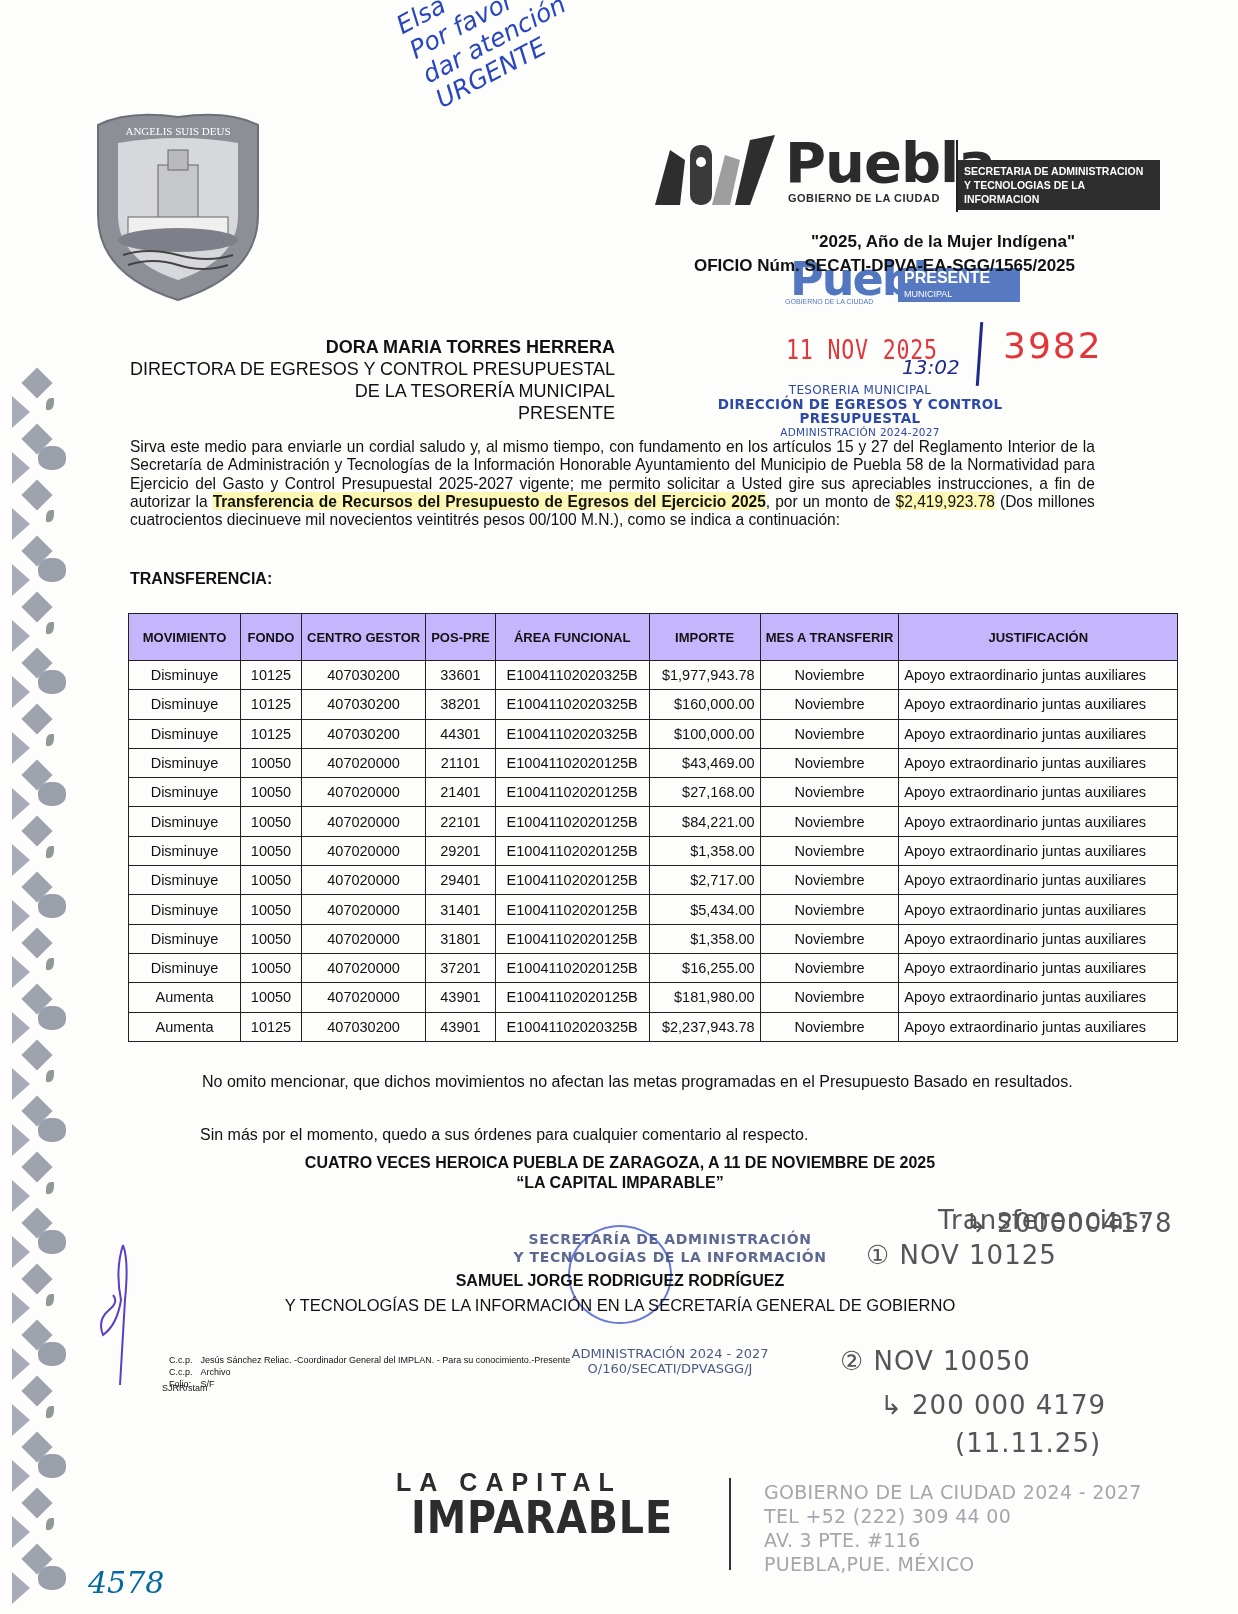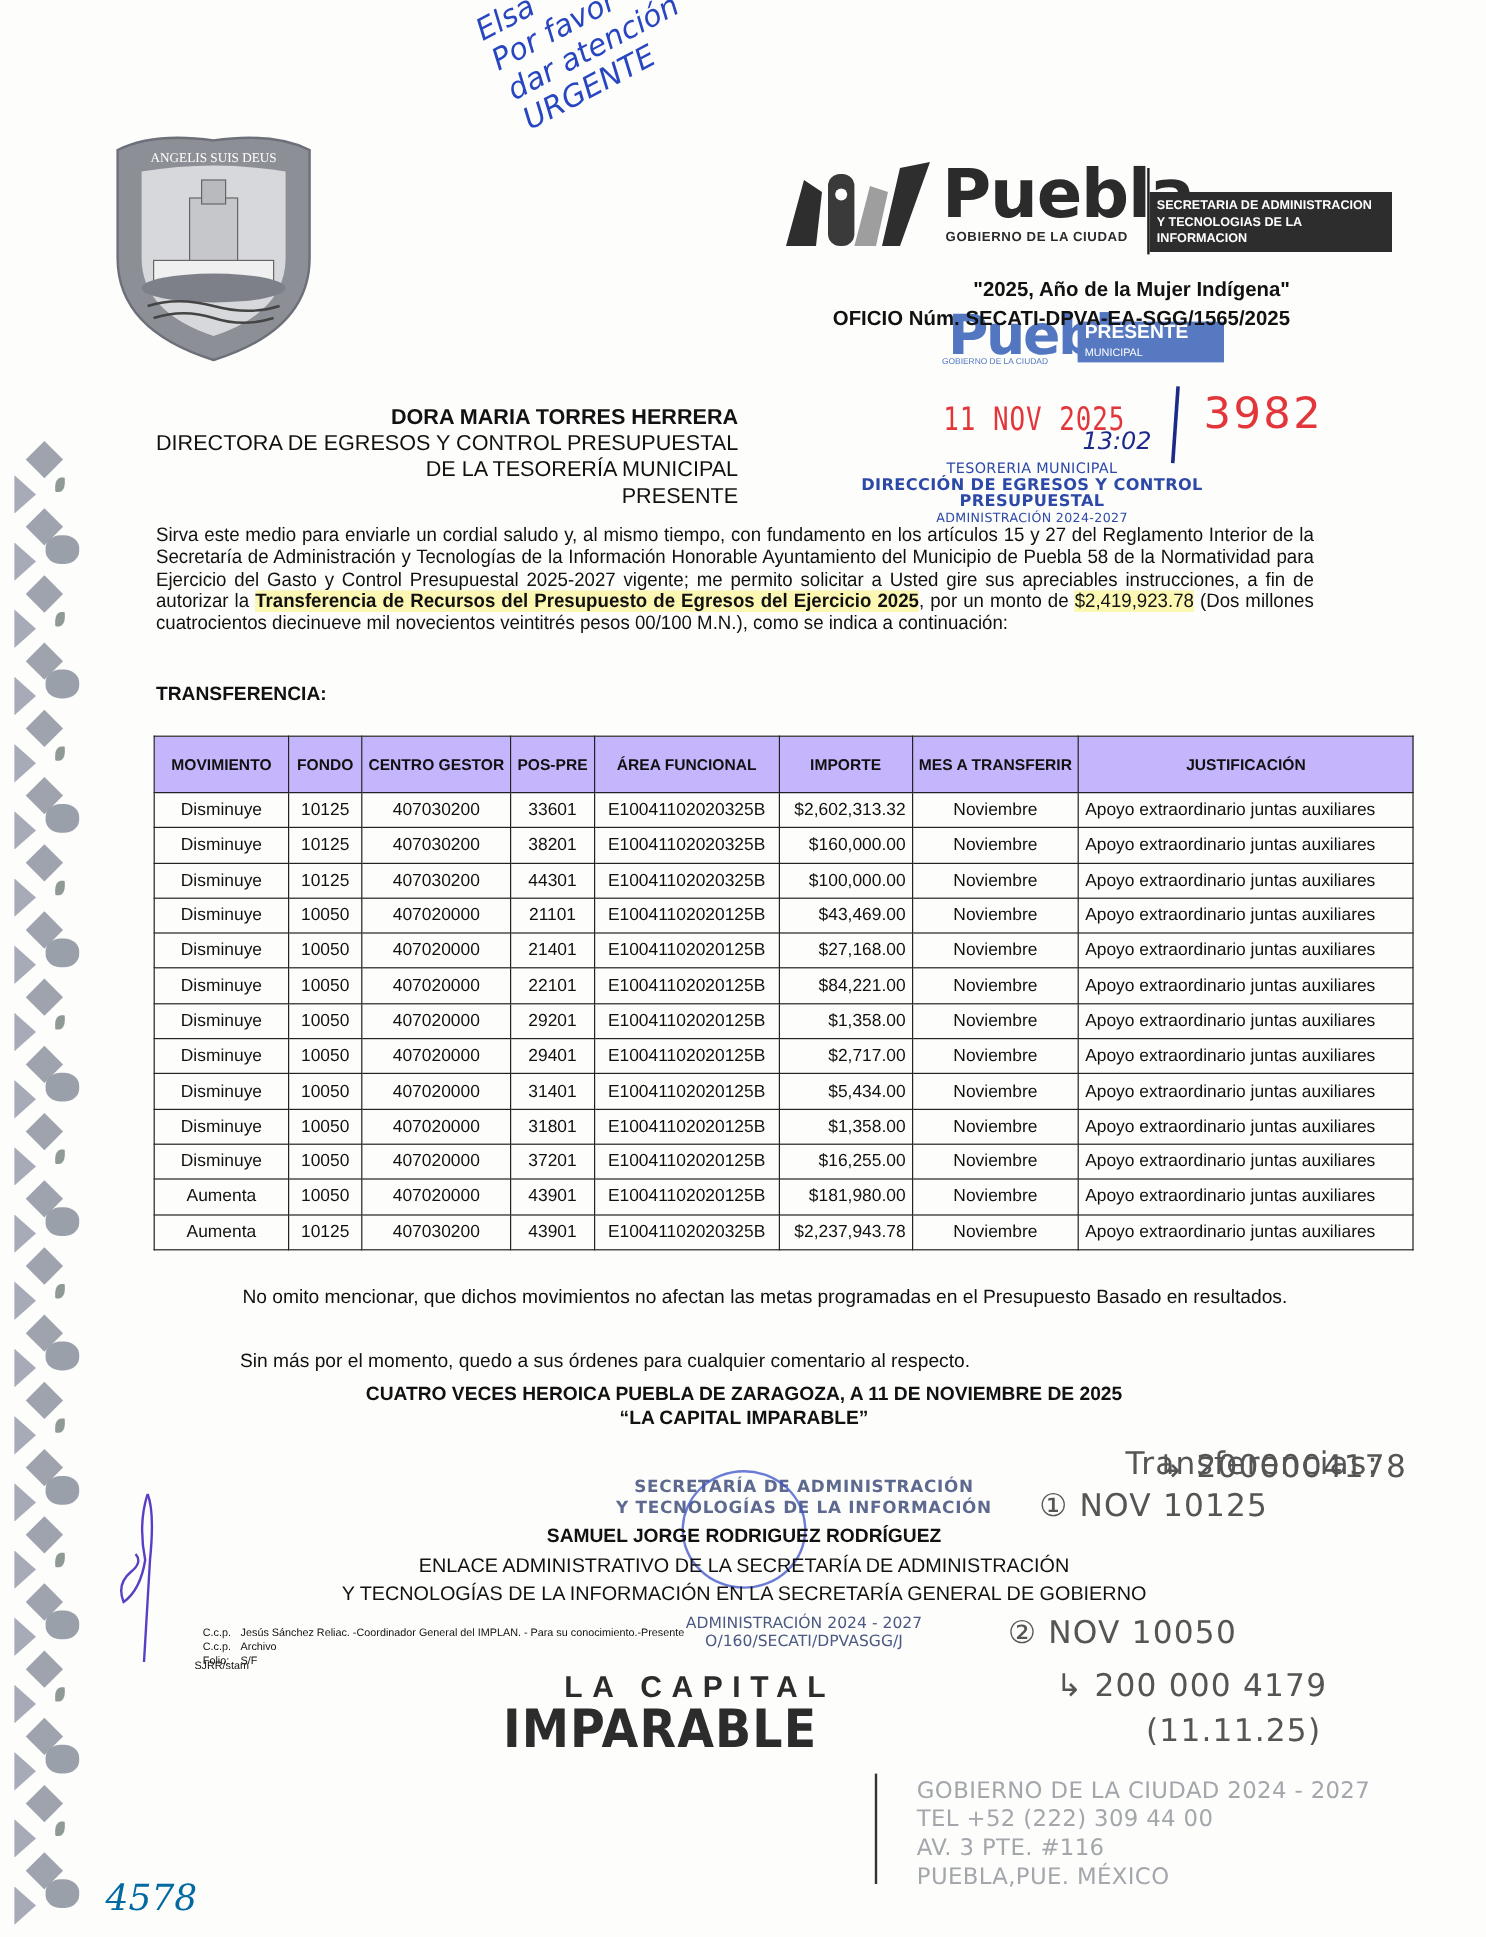--- a/index.html
+++ b/index.html
@@ -67,21 +67,21 @@
   .sec-stamp2{left:540px;top:1340px;width:260px;text-align:center;color:#4c5a83;font-family:"DejaVu Sans",sans-serif;font-size:13px;line-height:15px;}
   .blue-sig{left:568px;top:1225px;width:100px;height:95px;border:2px solid #3a50c8;border-radius:50%;opacity:.75;}
   .ccp{left:167px;top:1353px;font-size:9px;line-height:10px;}
   .ccp td{padding:0 6px 0 0;vertical-align:top;}
   .ccp-sjrr{left:162px;top:1383px;font-size:9px;}
   
   .hn{color:#555;font-family:"DejaVu Sans",sans-serif;font-size:26px;letter-spacing:1px;}
   .purple-sig{left:90px;top:1240px;width:40px;height:140px;}
   .num4578{left:88px;top:1565px;font-size:30px;color:#0369a1;font-family:"DejaVu Serif",serif;font-style:italic;}
   
-  .ft-logo{left:396px;top:1392px;width:300px;text-align:right;}
+  .ft-logo{left:396px;top:1468px;width:300px;text-align:left;}
   .ft-la{font-size:25px;font-weight:bold;letter-spacing:8px;color:#2c2c2c;}
   .ft-imp{font-size:44px;font-weight:bold;color:#2c2c2c;line-height:42px;letter-spacing:1px;font-family:"DejaVu Sans",sans-serif;transform:scaleX(.9);}
   .ft-sep{left:729px;top:1478px;width:2px;height:92px;background:#333;}
   .ft-addr{left:764px;top:1480px;font-size:19px;line-height:24px;color:#a3a7ab;font-family:"DejaVu Sans",sans-serif;letter-spacing:.3px;}
 </style>
 </head>
 <body>
 
 <div class="abs border-strip" id="border">
     <div class="orn dia" style="top: 12px;"></div>
@@ -237,21 +237,21 @@
       <th style="width:268px">JUSTIFICACIÓN</th>
     </tr>
   </thead>
   <tbody id="tbody">
       <tr>
         <td>Disminuye</td>
         <td>10125</td>
         <td>407030200</td>
         <td>33601</td>
         <td>E10041102020325B</td>
-        <td class="imp">$2,602,313.32</td>
+        <td class="imp">$1,977,943.78</td>
         <td>Noviembre</td>
         <td class="just">Apoyo extraordinario juntas auxiliares</td>
       </tr>
       <tr>
         <td>Disminuye</td>
         <td>10125</td>
         <td>407030200</td>
         <td>38201</td>
         <td>E10041102020325B</td>
         <td class="imp">$160,000.00</td>
@@ -379,21 +379,20 @@
 </div>
 
 <div class="abs sec-stamp">
   <div>SECRETARÍA DE ADMINISTRACIÓN</div>
   <div>Y TECNOLOGÍAS DE LA INFORMACIÓN</div>
 </div>
 <div class="abs blue-sig"></div>
 
 <div class="abs sig-name">SAMUEL JORGE RODRIGUEZ RODRÍGUEZ</div>
 <div class="abs sig-role">
-  <div>ENLACE ADMINISTRATIVO DE LA SECRETARÍA DE ADMINISTRACIÓN</div>
   <div>Y TECNOLOGÍAS DE LA INFORMACIÓN EN LA SECRETARÍA GENERAL DE GOBIERNO</div>
 </div>
 
 <div class="abs sec-stamp2" style="top:1346px;">
   <div>ADMINISTRACIÓN 2024 - 2027</div>
   <div>O/160/SECATI/DPVASGG/J</div>
 </div>
 
 <table class="abs ccp">
   <tbody>

